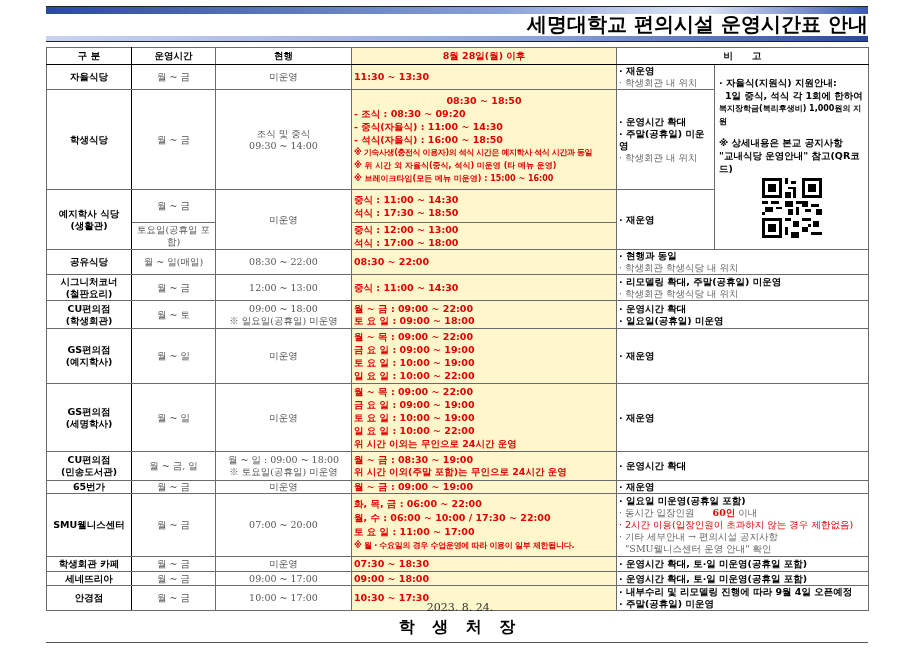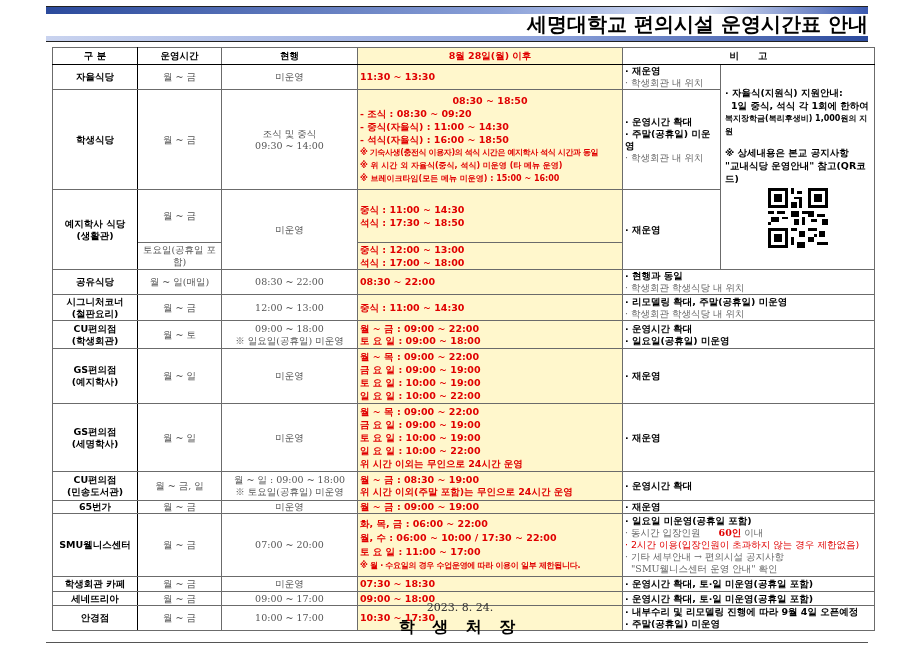--- a/index.html
+++ b/index.html
@@ -1,36 +1,36 @@
 <!DOCTYPE html>
 <html><head>
 <meta charset="utf-8">
 <style>
   html,body{margin:0;padding:0;background:#fff;}
   body{width:920px;height:651px;position:relative;overflow:hidden;font-family:"DejaVu Sans","Liberation Sans",sans-serif;color:#000;}
   .topbar{position:absolute;left:46px;top:6px;width:822px;height:7px;background:linear-gradient(90deg,#2b4a9c 0%,#8aa0d8 55%,#dfe6f6 80%,#3b59b0 100%);border-top:1px solid #222;}
   .title{position:absolute;left:46px;top:12px;width:822px;height:24px;text-align:right;font-weight:bold;font-size:20px;line-height:24px;letter-spacing:0px;font-family:"DejaVu Sans",sans-serif;}
   .subbar{position:absolute;left:46px;top:36px;width:822px;height:5px;background:linear-gradient(90deg,#c9d3ef 0%,#8ea3dc 60%,#2b4a9c 100%);border-bottom:1px solid #222;}
-  table.sched{position:absolute;left:52px;top:47px;width:822px;border-collapse:collapse;table-layout:fixed;border:1.5px solid #000;}
+  table.sched{position:absolute;left:46px;top:47px;width:822px;border-collapse:collapse;table-layout:fixed;border:1.5px solid #000;}
   table.sched td, table.sched th{border:1px solid #6b6b6b;padding:0 2px;font-size:9.5px;line-height:12px;vertical-align:middle;overflow:hidden;}
   table.sched th{font-weight:bold;text-align:center;height:15px;border-bottom:1.5px solid #000;}
   .c1{font-weight:bold;text-align:center;border-right:1.5px solid #000 !important;}
   .c2,.c3{text-align:center;color:#555;font-family:"DejaVu Serif",serif;font-size:9px;}
   .c4{background:#fff7cc;text-align:left;color:#e00000;font-weight:bold;}
   .c4.left{text-align:left;}
   .hdr4{background:#fff7cc;color:#e00000;}
   .note{font-size:9px;}
   .note .b{font-weight:bold;color:#000;display:block;}
   .note .g{color:#666;display:block;font-family:"DejaVu Serif",serif;}
   .note .r{color:#e00000;font-weight:normal;display:block;}
   .note .r60{color:#e00000;font-weight:bold;padding-left:15px;}
   .ln{display:block;white-space:nowrap;}
   .small{font-size:8px;}
   .qr{width:60px;height:60px;margin:3px auto 0;display:block;}
-  .side{font-size:9px;font-weight:bold;padding:21px 4px !important;vertical-align:top !important;line-height:13px !important;}
+  .side{font-size:9px;font-weight:bold;padding:11px 4px !important;vertical-align:top !important;line-height:13px !important;}
   .side .ln{white-space:normal;}
   .footdate{position:absolute;left:0;width:920px;top:601px;text-align:center;font-size:11px;color:#333;font-family:"DejaVu Serif",serif;}
   .footsig{position:absolute;left:0;width:920px;top:617px;text-align:center;font-size:16px;font-weight:bold;letter-spacing:6px;font-family:"DejaVu Serif",serif;}
   .footline{position:absolute;left:46px;top:642px;width:822px;height:0;border-top:1.5px solid #555;}
 </style>
 </head>
 <body>
 
 <div class="topbar"></div>
 <div class="title">세명대학교 편의시설 운영시간표 안내</div>

